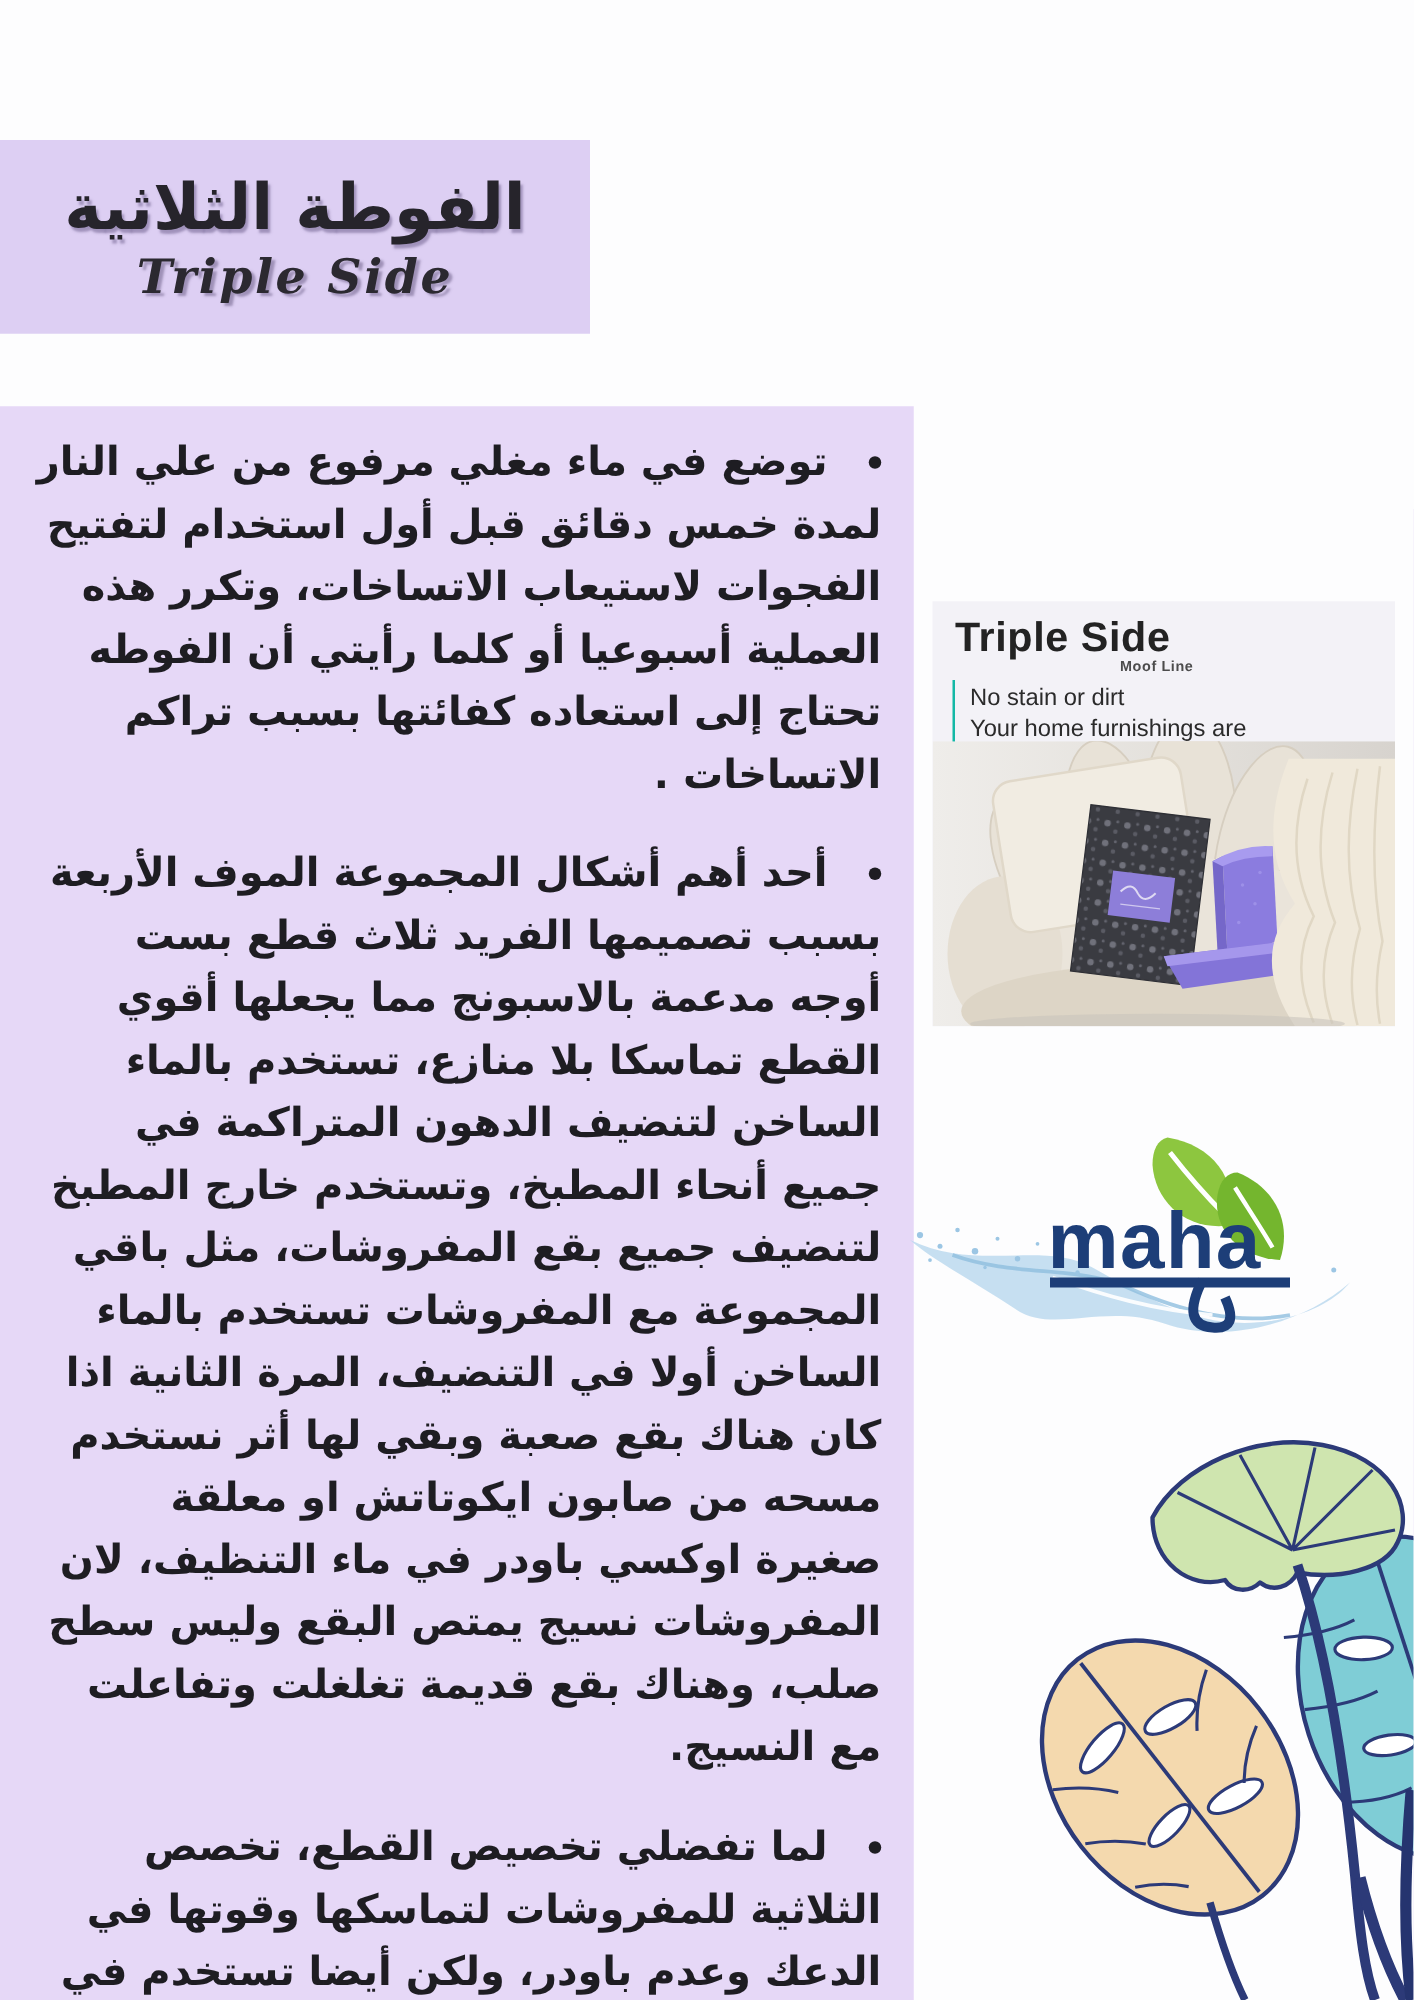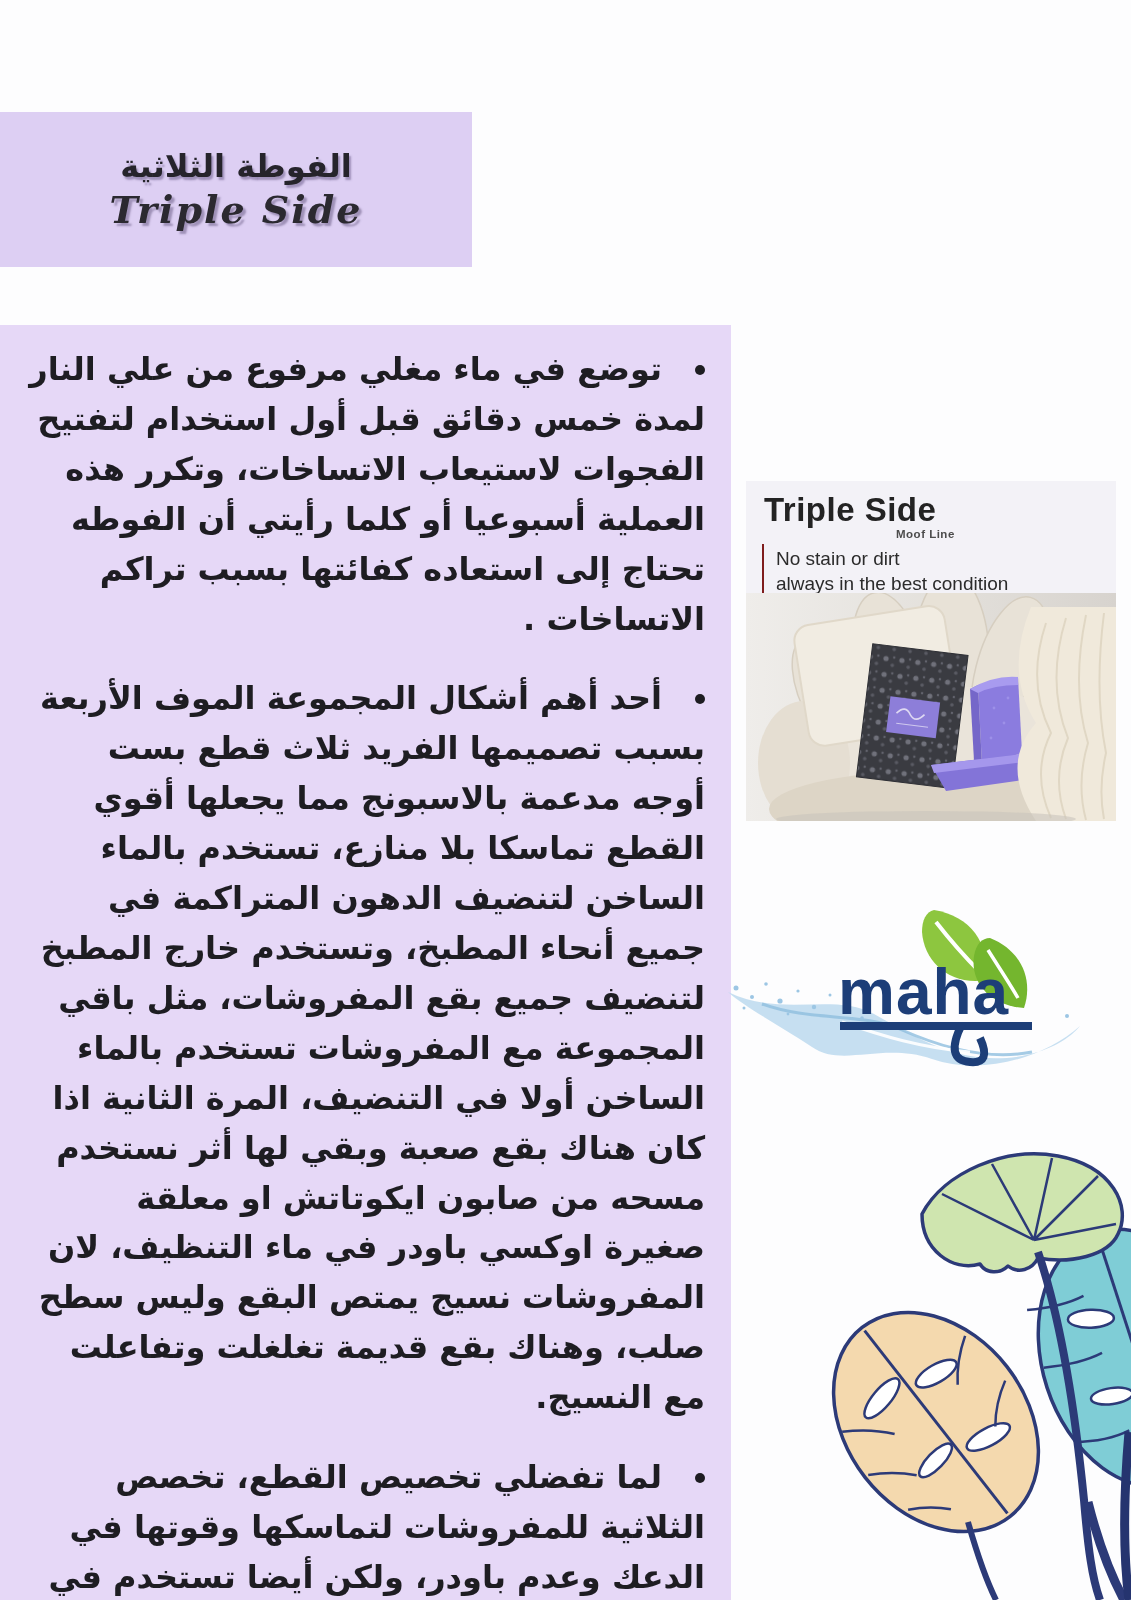--- a/index.html
+++ b/index.html
@@ -10,21 +10,21 @@
   }
   
   .header-box{
     position:absolute;left:0;top:112px;width:472px;height:155px;
     background:#ddcff3;
     display:flex;flex-direction:column;align-items:center;justify-content:center;
     gap:6px;
   }
   .title-ar{
     direction:rtl;
-    font-size:32px;font-weight:bold;color:#26242b;
+    font-size:51px;font-weight:bold;color:#26242b;
     text-shadow:2px 3px 2px rgba(110,95,140,.55);
     line-height:1.1;
     text-align:center;
   }
   .title-en{
     font-family:"DejaVu Serif",serif;
     font-style:italic;font-weight:bold;
     font-size:38px;color:#2b2930;letter-spacing:2px;
     text-shadow:3px 3px 2px rgba(125,110,150,.65);
     line-height:1.05;
@@ -52,21 +52,21 @@
     font-family:"Liberation Sans",sans-serif;
     font-weight:bold;font-size:33px;color:#232323;
     margin:12px 0 0 18px;line-height:1.05;letter-spacing:.5px;
   }
   .card-subtitle{
     font-family:"Liberation Sans",sans-serif;
     font-size:11.5px;color:#4c4c4c;margin:0 0 4px 150px;letter-spacing:.5px;font-weight:bold;
   }
   .card-tagline{
     margin:2px 0 0 16px;padding:2px 0 4px 12px;
-    border-left:2px solid #7f1d1d;
+    border-left:2px solid #14b8a6;
     font-family:"Liberation Sans",sans-serif;
     font-size:19px;line-height:1.32;color:#2b2b2b;
   }
   .card-photo{position:absolute;left:0;bottom:0;width:370px;height:228px;}
   
   .brand-logo{position:absolute;left:722px;top:896px;width:370px;height:200px;}
   
   .leaves-decor{position:absolute;right:0;top:1122px;width:305px;height:478px;overflow:hidden;}
   svg{display:block;}
 </style>
@@ -84,20 +84,21 @@
     <li>أحد أهم  أشكال المجموعة الموف الأربعة بسبب تصميمها الفريد ثلاث قطع بست أوجه مدعمة بالاسبونج مما يجعلها أقوي القطع تماسكا بلا منازع، تستخدم بالماء الساخن لتنضيف الدهون المتراكمة في جميع أنحاء المطبخ، وتستخدم خارج المطبخ لتنضيف جميع بقع المفروشات، مثل باقي المجموعة مع المفروشات تستخدم بالماء الساخن أولا في التنضيف، المرة الثانية اذا كان هناك بقع صعبة وبقي لها أثر نستخدم مسحه من صابون ايكوتاتش او معلقة صغيرة اوكسي باودر في ماء التنظيف، لان المفروشات نسيج يمتص البقع وليس سطح صلب، وهناك بقع قديمة تغلغلت وتفاعلت مع النسيج.</li>
     <li>لما تفضلي تخصيص القطع، تخصص الثلاثية للمفروشات لتماسكها وقوتها في الدعك وعدم باودر، ولكن أيضا تستخدم في جميع الاستخدامات ، حيث تغسل بالماء الساخن والصابون الطبيعي وتصبح نظيفة تماماً جاهزة لاي استخدام.</li>
   </ul>
 </div>
 
 <div class="product-card">
   <div class="card-title">Triple Side</div>
   <div class="card-subtitle">Moof Line</div>
   <div class="card-tagline">
     <div>No stain or dirt</div>
+    <div>Your home furnishings are</div>
     <div>always in the best condition</div>
   </div>
 
   <svg class="card-photo" viewBox="0 0 370 228" xmlns="http://www.w3.org/2000/svg" aria-hidden="true">
     <defs>
       <linearGradient id="wall" x1="0" y1="0" x2="1" y2="0">
         <stop offset="0" stop-color="#efedea"></stop>
         <stop offset="0.55" stop-color="#e3e0db"></stop>
         <stop offset="1" stop-color="#d7d3ce"></stop>
       </linearGradient>

